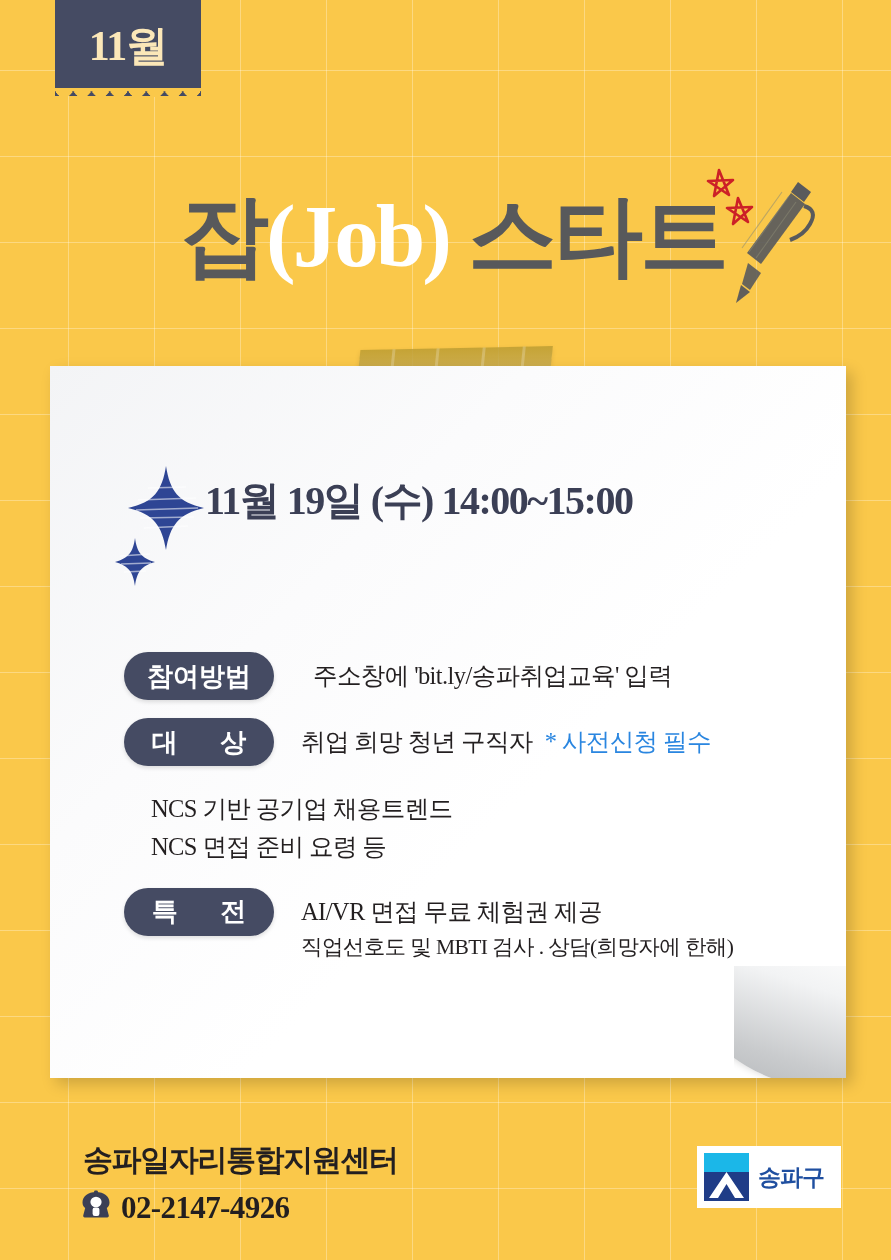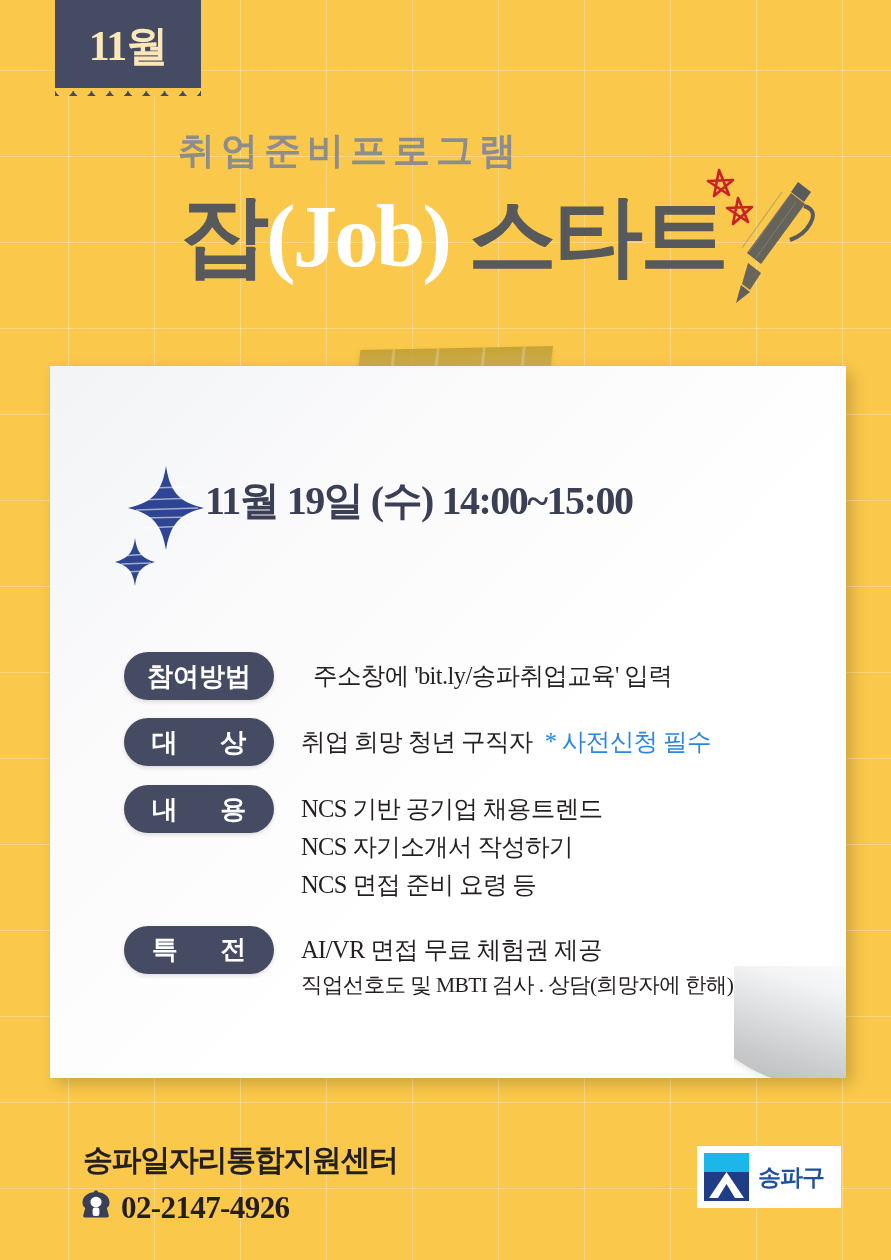--- a/index.html
+++ b/index.html
@@ -283,21 +283,20 @@
 </head>
 <body>
 
 <div class="poster">
 
   <div class="month-tag">
     <span class="month-tag-label">11월</span>
   </div>
   <div class="month-scallop"></div>
 
-  <div class="pretitle">취업준비프로그램</div>
   <div class="maintitle">
     <span class="tk">잡</span><span class="te">(Job)</span><span class="tk"> 스타트</span>
   </div>
 
   <div class="pen-wrap">
     <svg width="140" height="160" viewBox="0 0 140 160" aria-hidden="true">
       <g stroke="#cc2027" stroke-width="2.6" fill="none" stroke-linejoin="round">
         <path d="M33 8 L43 33 L22 19 L47 18 L28 34 Z"></path>
         <path d="M52 36 L62 60 L41 46 L66 45 L47 62 Z"></path>
       </g>
@@ -358,24 +357,22 @@
     <div class="row row-dae">
       <div class="pill spaced">대 상</div>
       <div class="row-body">
         <div>
           <span>취업 희망 청년 구직자</span><span class="note">* 사전신청 필수</span>
         </div>
       </div>
     </div>
 
     <div class="row row-nae">
-      <div class="pill spaced">내 용</div>
       <div class="row-body">
         <div>NCS  기반 공기업 채용트렌드</div>
-        <div>NCS  자기소개서 작성하기</div>
         <div>NCS  면접 준비 요령 등</div>
       </div>
     </div>
 
     <div class="row">
       <div class="pill spaced">특 전</div>
       <div class="row-body">
         <div>AI/VR 면접 무료 체험권 제공</div>
         <div class="small">직업선호도 및 MBTI 검사 . 상담(희망자에 한해)</div>
       </div>

